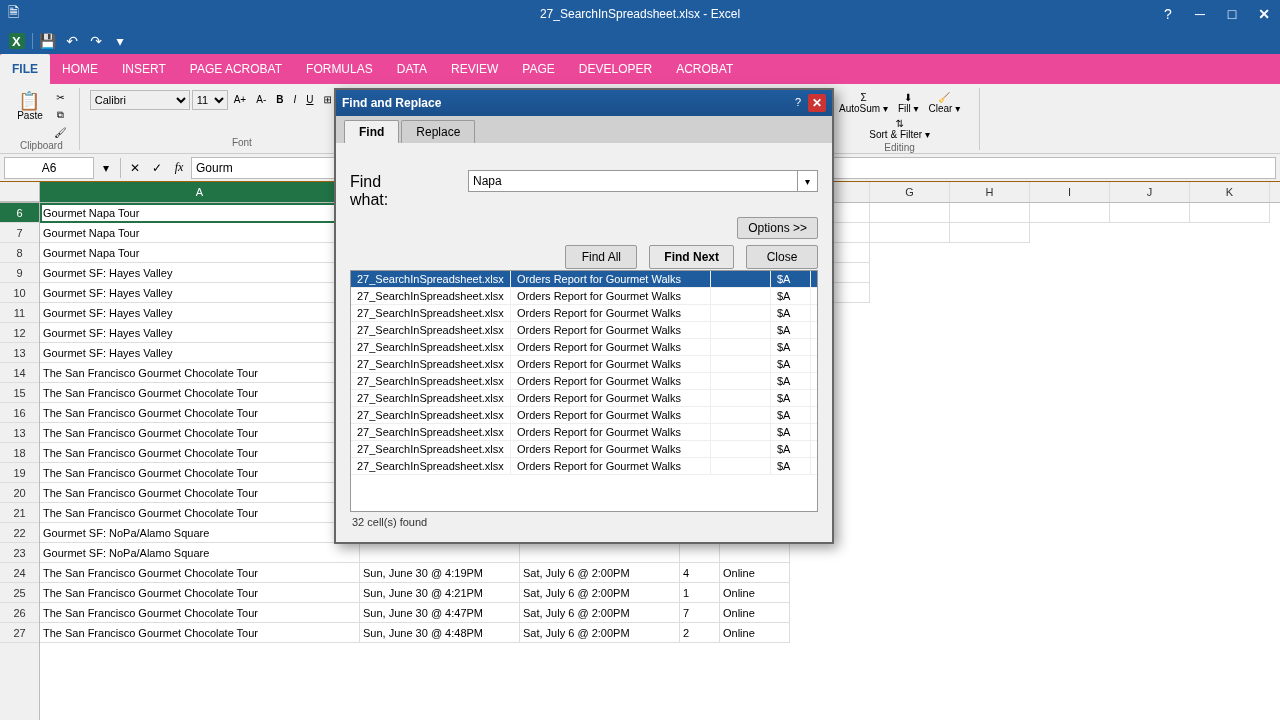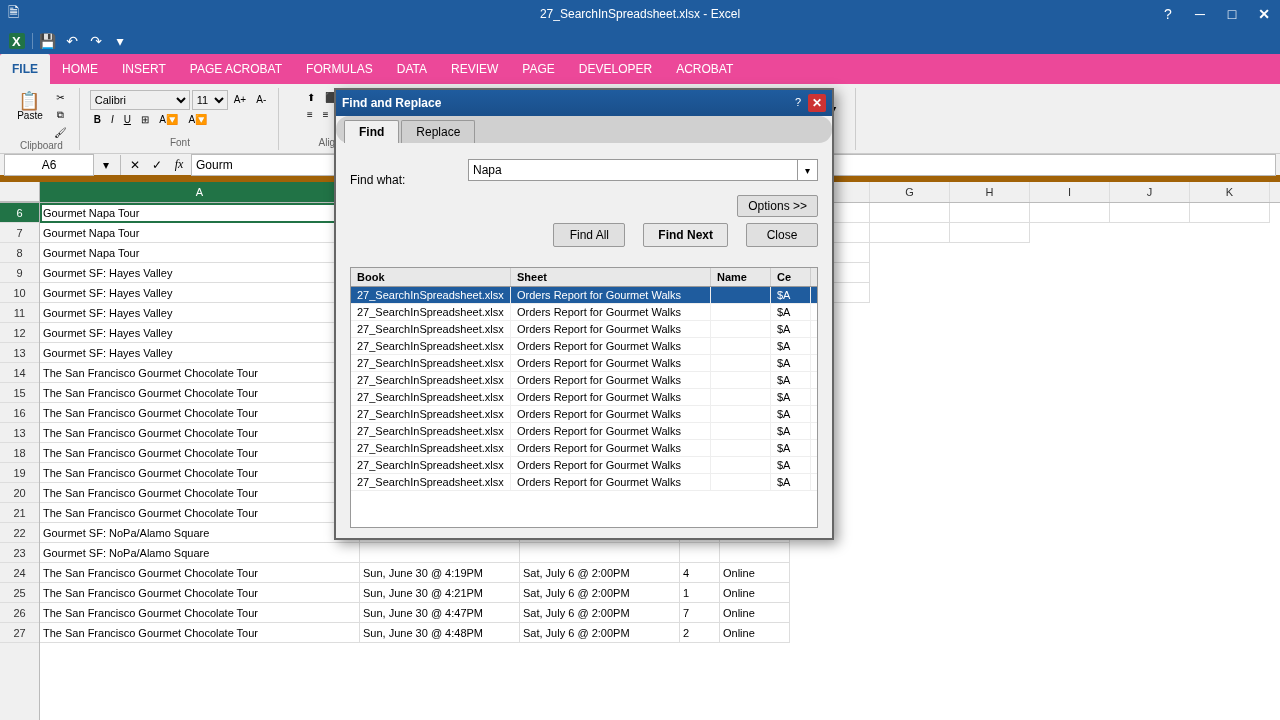--- a/index.html
+++ b/index.html
@@ -38,21 +38,21 @@
     .ribbon-group { display: flex; flex-direction: column; align-items: center; border-right: 1px solid #ccc; padding: 2px 8px; height: 62px; justify-content: space-between; }
     .ribbon-group-buttons { display: flex; gap: 2px; align-items: center; }
     .ribbon-group-label { font-size: 10px; color: #666; }
     .ribbon-btn { background: none; border: none; cursor: pointer; padding: 2px 4px; border-radius: 2px; display: flex; flex-direction: column; align-items: center; font-size: 10px; }
     .ribbon-btn-icon { font-size: 18px; line-height: 1; }
     .ribbon-btn-large { width: 36px; height: 50px; }
 
     
     .formula-bar {
       background: #f0f0f0;
-      border-bottom: 7px solid #a16207;
+      border-bottom: 1px solid #a16207;
       height: 28px;
       display: flex;
       align-items: center;
       gap: 2px;
       padding: 0 4px;
     }
     .name-box { width: 90px; height: 22px; border: 1px solid #bbb; background: white; text-align: center; font-size: 12px; padding: 2px; }
     .formula-btn { background: none; border: none; cursor: pointer; width: 20px; height: 20px; font-size: 12px; }
     .formula-input { flex: 1; height: 22px; border: 1px solid #bbb; background: white; font-size: 12px; padding: 2px 4px; }
 
@@ -101,34 +101,34 @@
       align-items: center;
       justify-content: space-between;
       padding: 0 6px;
       font-size: 12px;
       font-weight: bold;
     }
     .dialog-title-controls { display: flex; gap: 2px; }
     .dialog-title-btn { background: none; border: none; color: white; cursor: pointer; width: 16px; height: 16px; font-size: 11px; display: flex; align-items: center; justify-content: center; }
     .dialog-close-btn { background: #cc3333; border: none; color: white; cursor: pointer; width: 18px; height: 18px; font-size: 12px; font-weight: bold; display: flex; align-items: center; justify-content: center; border-radius: 2px; }
 
-    .dialog-tabs { display: flex; background: #d0d0d0; padding: 4px 8px 0; gap: 0; border-radius: 13px; }
+    .dialog-tabs { display: flex; background: #d0d0d0; padding: 4px 8px 0; gap: 0; }
     .dialog-tab { padding: 4px 14px; border: 1px solid #999; border-bottom: none; background: #d0d0d0; cursor: pointer; font-size: 12px; margin-right: 2px; border-radius: 2px 2px 0 0; }
     .dialog-tab.active { background: #f0f0f0; font-weight: bold; }
 
     .dialog-body { padding: 10px 14px; background: #f0f0f0; }
     .dialog-row { display: flex; align-items: center; margin-bottom: 8px; gap: 8px; }
-    .dialog-label { font-size: 12px; width: 70px; margin-top: 20px; }
+    .dialog-label { font-size: 16px; width: 70px; margin-top: 20px; }
     .dialog-input-wrap { flex: 1; display: flex; align-items: flex-end; padding-left: 40px; }
     .dialog-input { flex: 1; height: 22px; border: 1px solid #999; background: white; font-size: 12px; padding: 2px 4px; }
     .dialog-dropdown-btn { width: 20px; height: 22px; border: 1px solid #999; border-left: none; background: white; cursor: pointer; display: flex; align-items: center; justify-content: center; font-size: 10px; }
 
     .dialog-options-btn { margin-left: auto; padding: 3px 10px; background: #e0e0e0; border: 1px solid #999; cursor: pointer; font-size: 12px; border-radius: 2px; }
 
-    .dialog-buttons { display: flex; justify-content: flex-end; gap: 18px; margin-bottom: 20px; }
+    .dialog-buttons { display: flex; justify-content: flex-end; gap: 12px; margin-bottom: 1px; }
     .dialog-btn { padding: 4px 14px; background: #e0e0e0; border: 1px solid #999; cursor: pointer; font-size: 12px; border-radius: 2px; min-width: 72px; }
 
     
     .results-container { border: 1px solid #999; background: white; }
     .results-header { display: flex; background: #e8e8e8; border-bottom: 1px solid #999; }
     .results-col-hdr { padding: 3px 6px; font-size: 11px; font-weight: bold; border-right: 1px solid #ccc; }
     .results-col-book { width: 160px; }
     .results-col-sheet { width: 200px; }
     .results-col-name { width: 60px; }
     .results-col-cell { width: 40px; }
@@ -214,21 +214,21 @@
           </button>
         <button class="ribbon-btn">
             <span>🖌</span>
           </button>
       </div>
     </div>
     <span class="ribbon-group-label">Clipboard</span>
   </div>
 
   <div class="ribbon-group" style="min-width:180px;">
-    <div style="display:flex;flex-direction:column;gap:2px;width:100%;">
+    <div style="display:flex;flex-direction:row;gap:2px;width:100%;">
       <div style="display:flex;gap:2px;align-items:center;">
         <select style="font-size:11px;height:20px;width:100px;border:1px solid #bbb;">
           <option>Calibri</option>
         </select>
         <select style="font-size:11px;height:20px;width:36px;border:1px solid #bbb;">
           <option>11</option>
         </select>
         <button class="ribbon-btn">A+</button>
         <button class="ribbon-btn">A-</button>
       </div>
@@ -605,26 +605,20 @@
         <button class="dialog-options-btn">Options &gt;&gt;</button>
       </div>
 
       <div class="dialog-buttons">
         <button class="dialog-btn">Find All</button>
         <button class="dialog-btn" style="background:#e8e8e8;font-weight:bold;">Find Next</button>
         <button class="dialog-btn">Close</button>
       </div>
 
       <div class="results-container">
-        <div class="results-header">
-          <div class="results-col-hdr results-col-book">Book</div>
-          <div class="results-col-hdr results-col-sheet">Sheet</div>
-          <div class="results-col-hdr results-col-name">Name</div>
-          <div class="results-col-hdr results-col-cell">Ce</div>
-        </div>
         <div class="results-body">
           <div class="results-row selected">
             <div class="results-cell results-col-book-cell">27_SearchInSpreadsheet.xlsx</div>
             <div class="results-cell results-col-sheet-cell">Orders Report for Gourmet Walks</div>
             <div class="results-cell results-col-name-cell"></div>
             <div class="results-cell results-col-cell-cell">$A</div>
           </div>
           <div class="results-row">
             <div class="results-cell results-col-book-cell">27_SearchInSpreadsheet.xlsx</div>
             <div class="results-cell results-col-sheet-cell">Orders Report for Gourmet Walks</div>
@@ -687,15 +681,16 @@
           </div>
           <div class="results-row">
             <div class="results-cell results-col-book-cell">27_SearchInSpreadsheet.xlsx</div>
             <div class="results-cell results-col-sheet-cell">Orders Report for Gourmet Walks</div>
             <div class="results-cell results-col-name-cell"></div>
             <div class="results-cell results-col-cell-cell">$A</div>
           </div>
         </div>
       </div>
 
+      <div class="dialog-status">32 cell(s) found</div>
     </div>
   </div>
 </div>
 
 </body></html>

